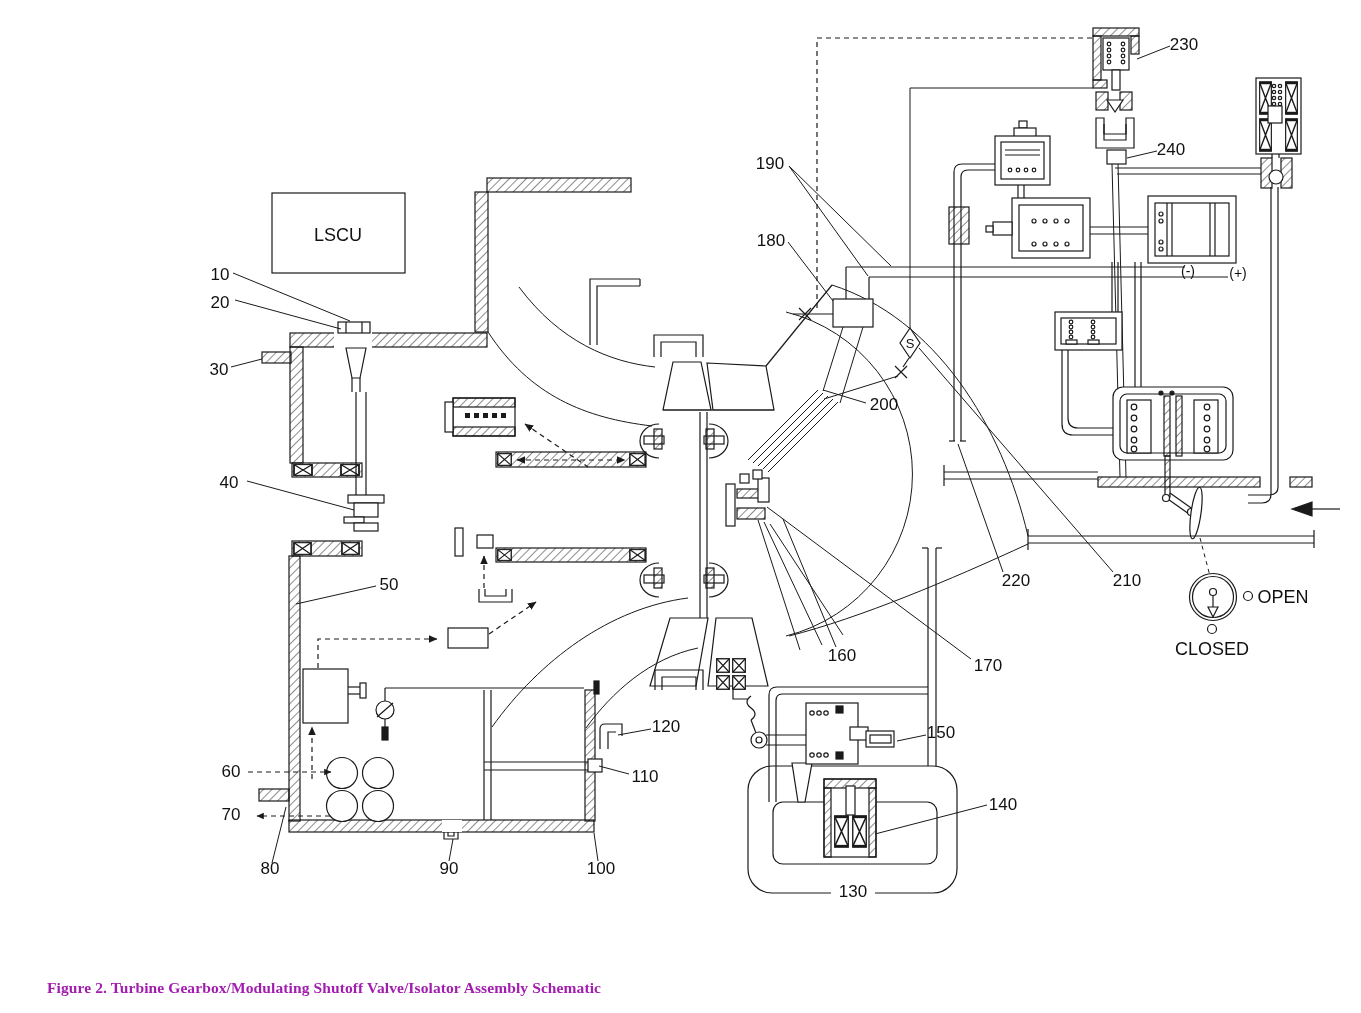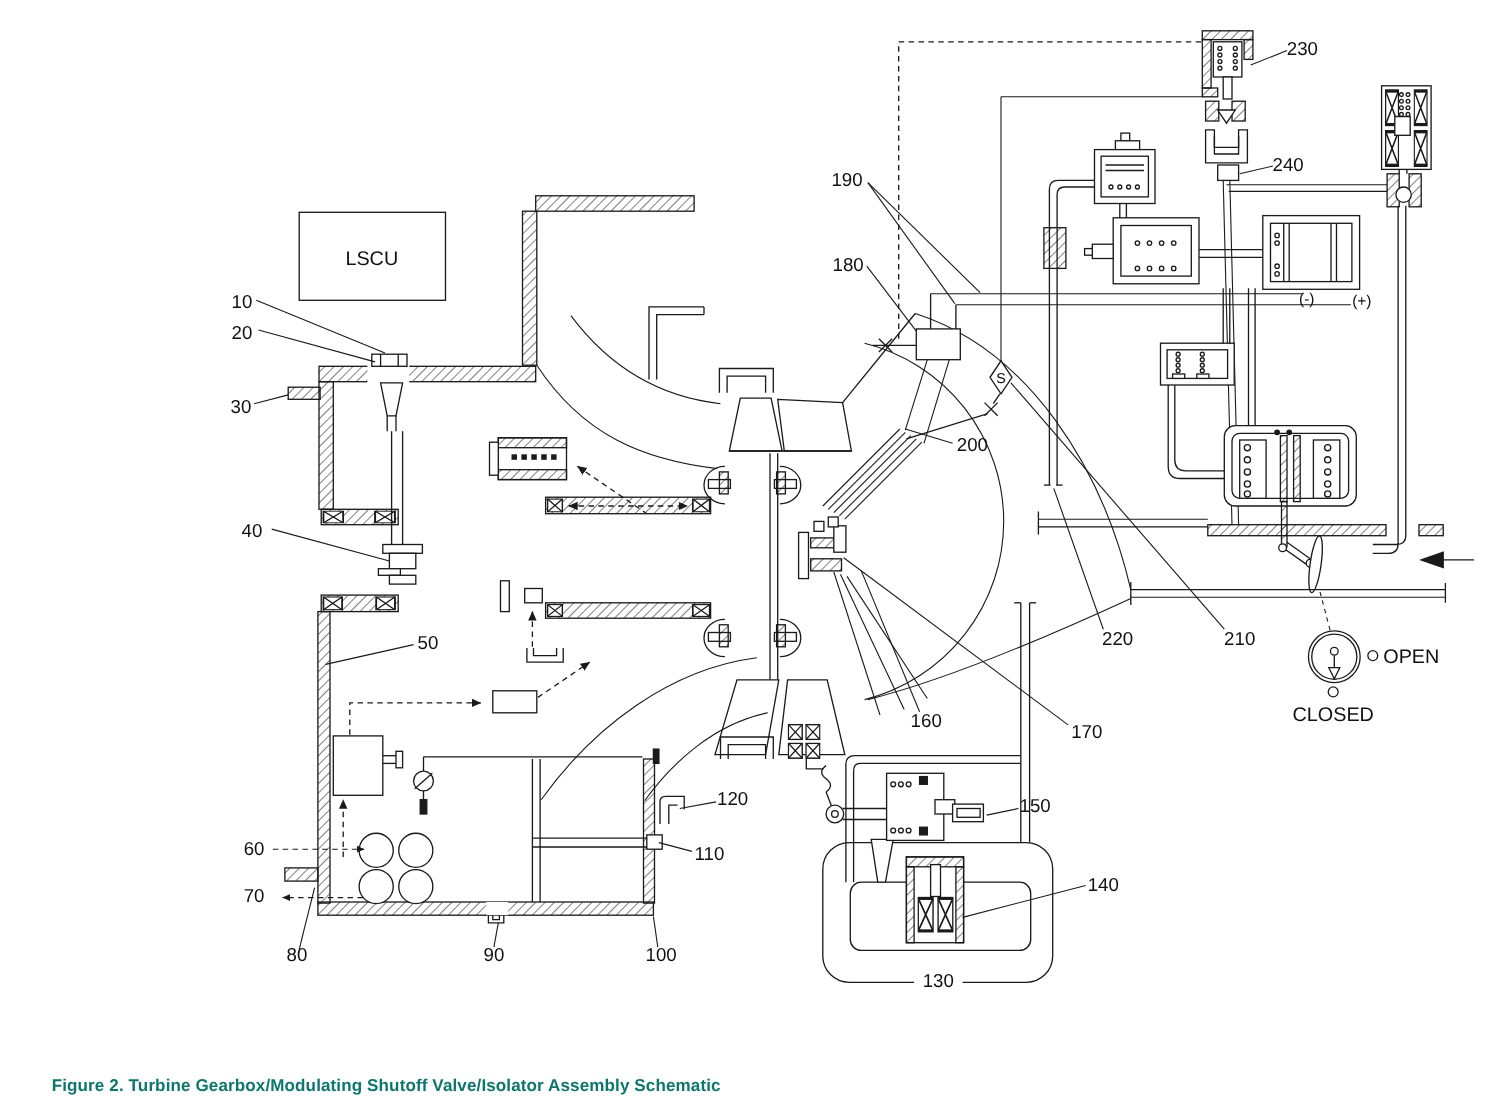--- a/index.html
+++ b/index.html
@@ -1,20 +1,20 @@
 <!DOCTYPE html>
 <html><head>
 <meta charset="utf-8">
 <style>
   html,body{margin:0;padding:0;background:#fff;}
   .page{position:relative;width:1361px;height:1013px;background:#fff;overflow:hidden;
         font-family:"Liberation Sans", sans-serif;}
   .page svg{position:absolute;left:0;top:0;}
-  .caption{position:absolute;left:47px;top:979px;font-size:15.5px;font-weight:bold;color:#0f766e;
-           letter-spacing:0.1px;}
+  .caption{position:absolute;left:47px;top:979px;font-size:15.5px;font-weight:bold;color:#a21caf;
+           letter-spacing:0.1px;font-family:Liberation Serif, serif;}
   text{font-family:"Liberation Sans", sans-serif;fill:#111;stroke:none;}
   .co{font-size:17px;}
   .lbl{font-size:18px;}
   .sm{font-size:14px;}
 </style>
 </head>
 <body>
 
 <div class="page">
 <svg width="1361" height="1013" viewBox="0 0 1361 1013">

